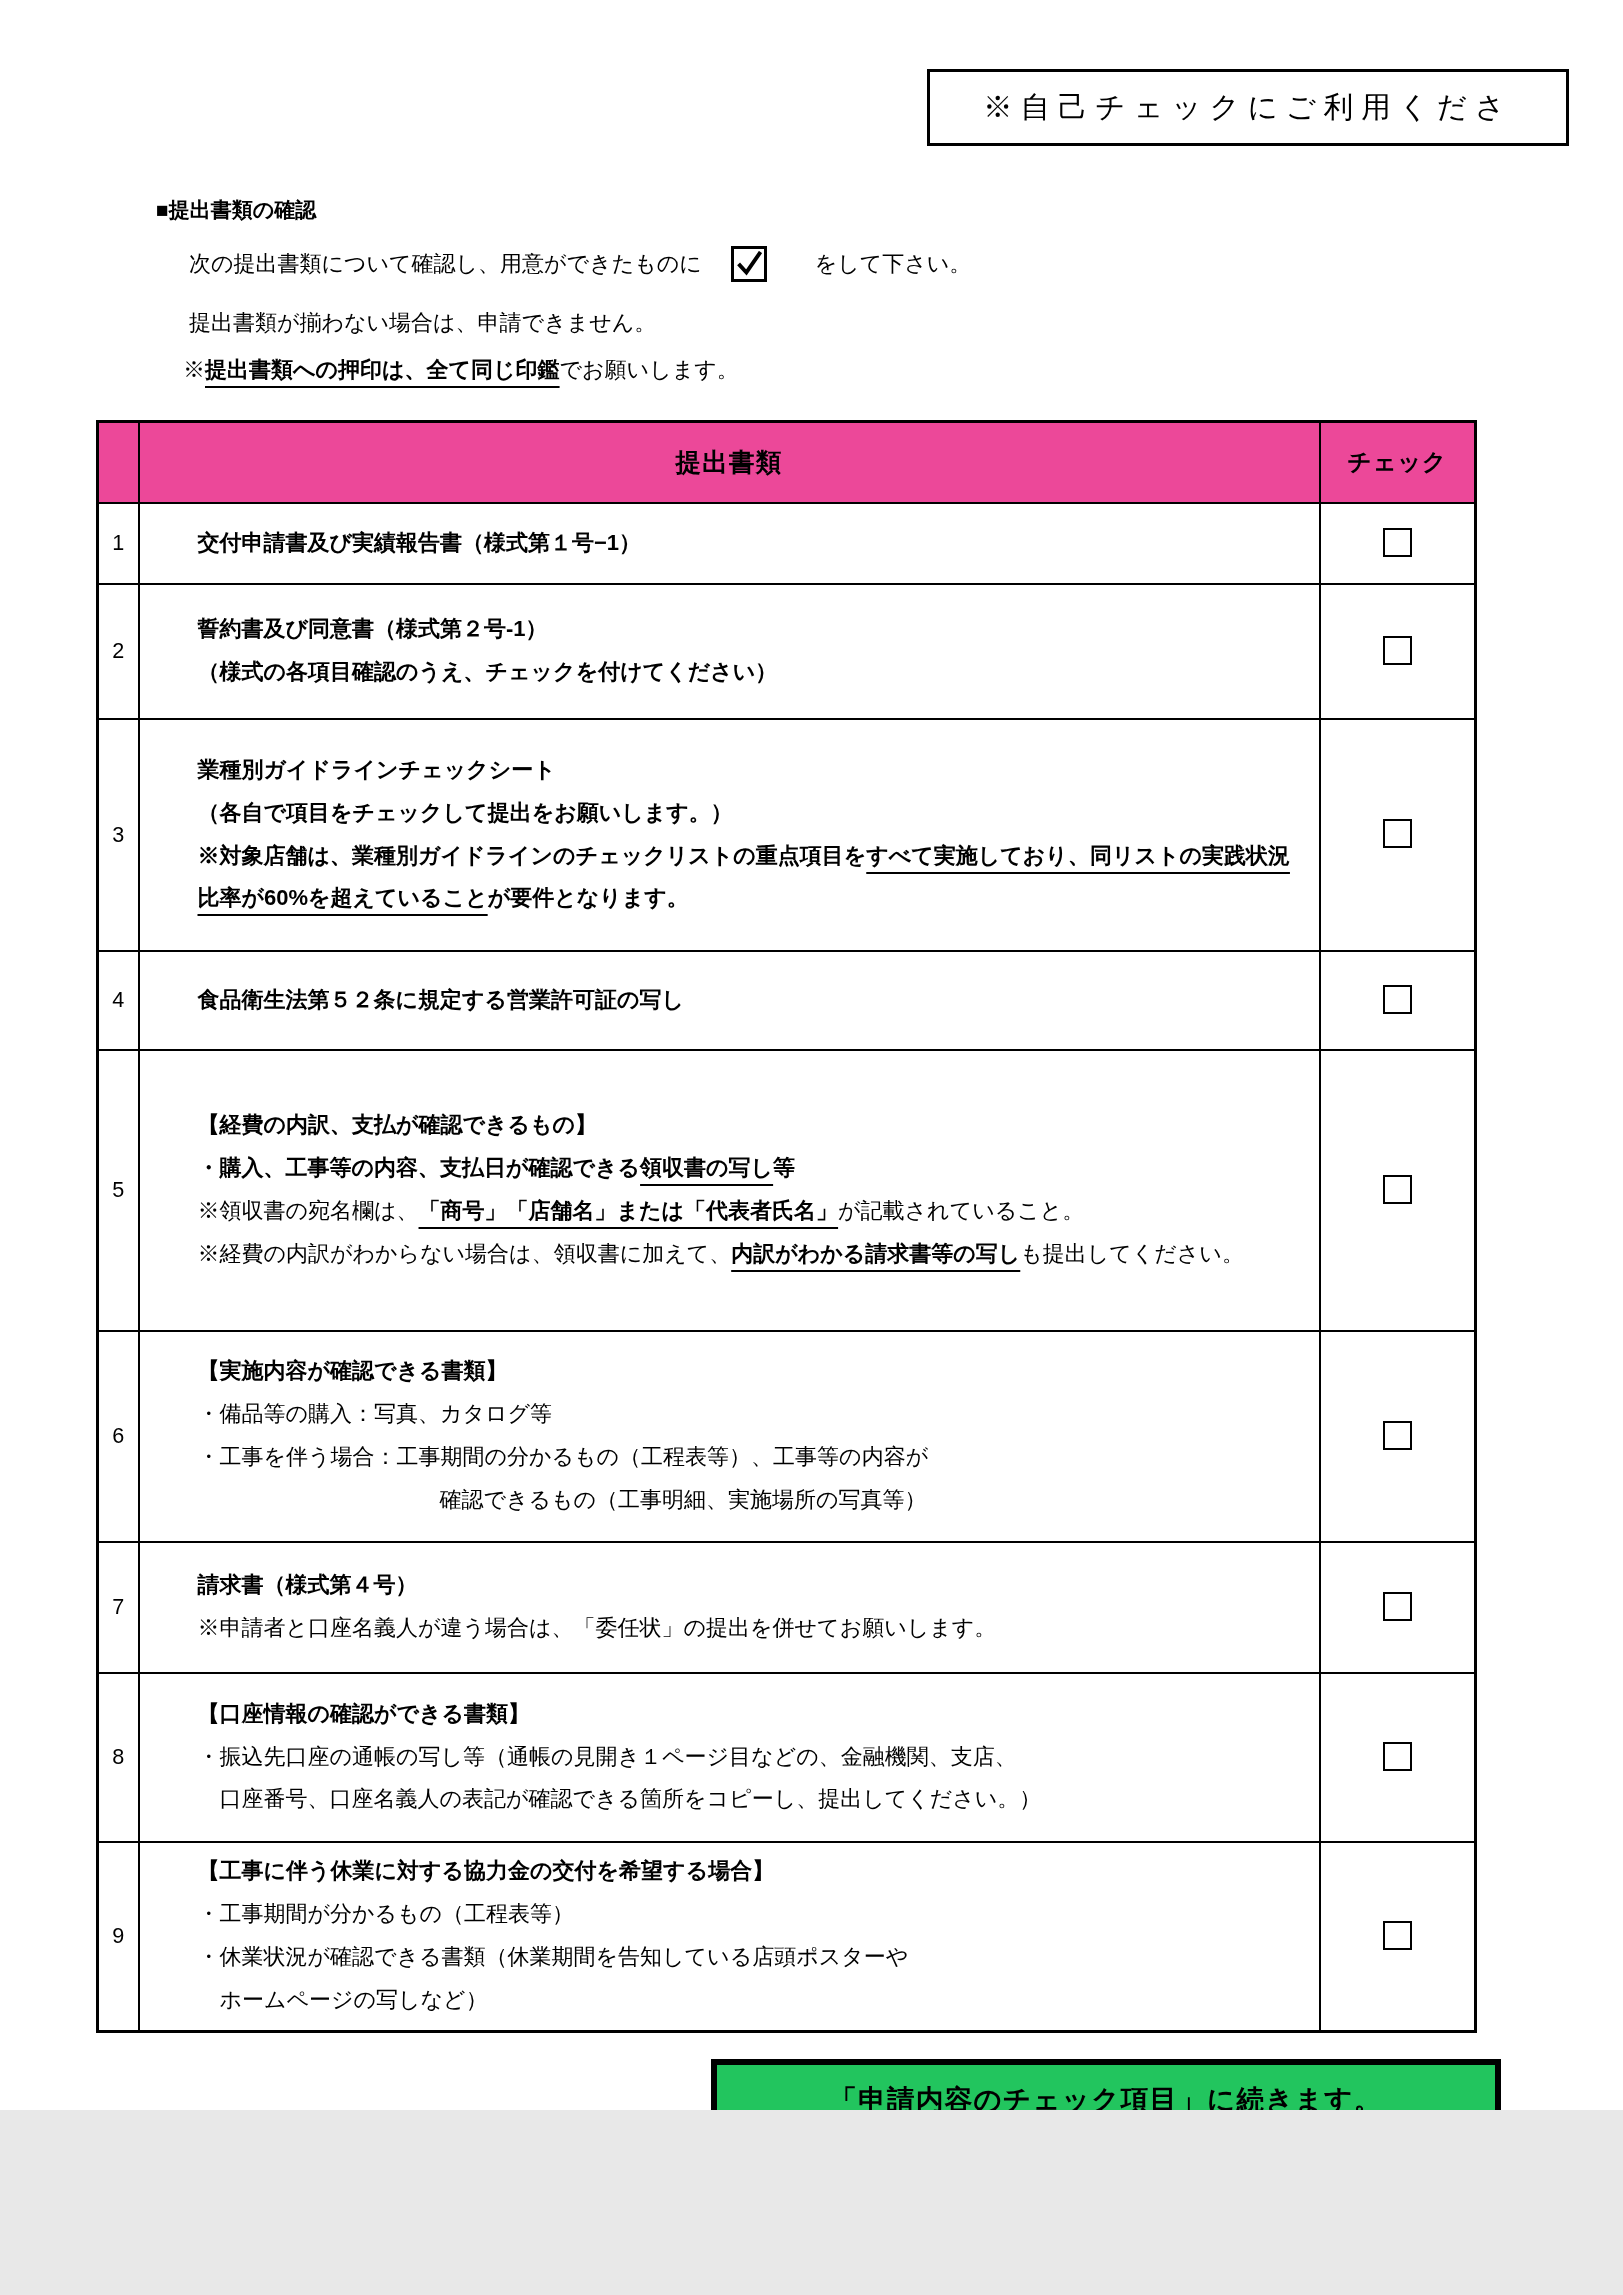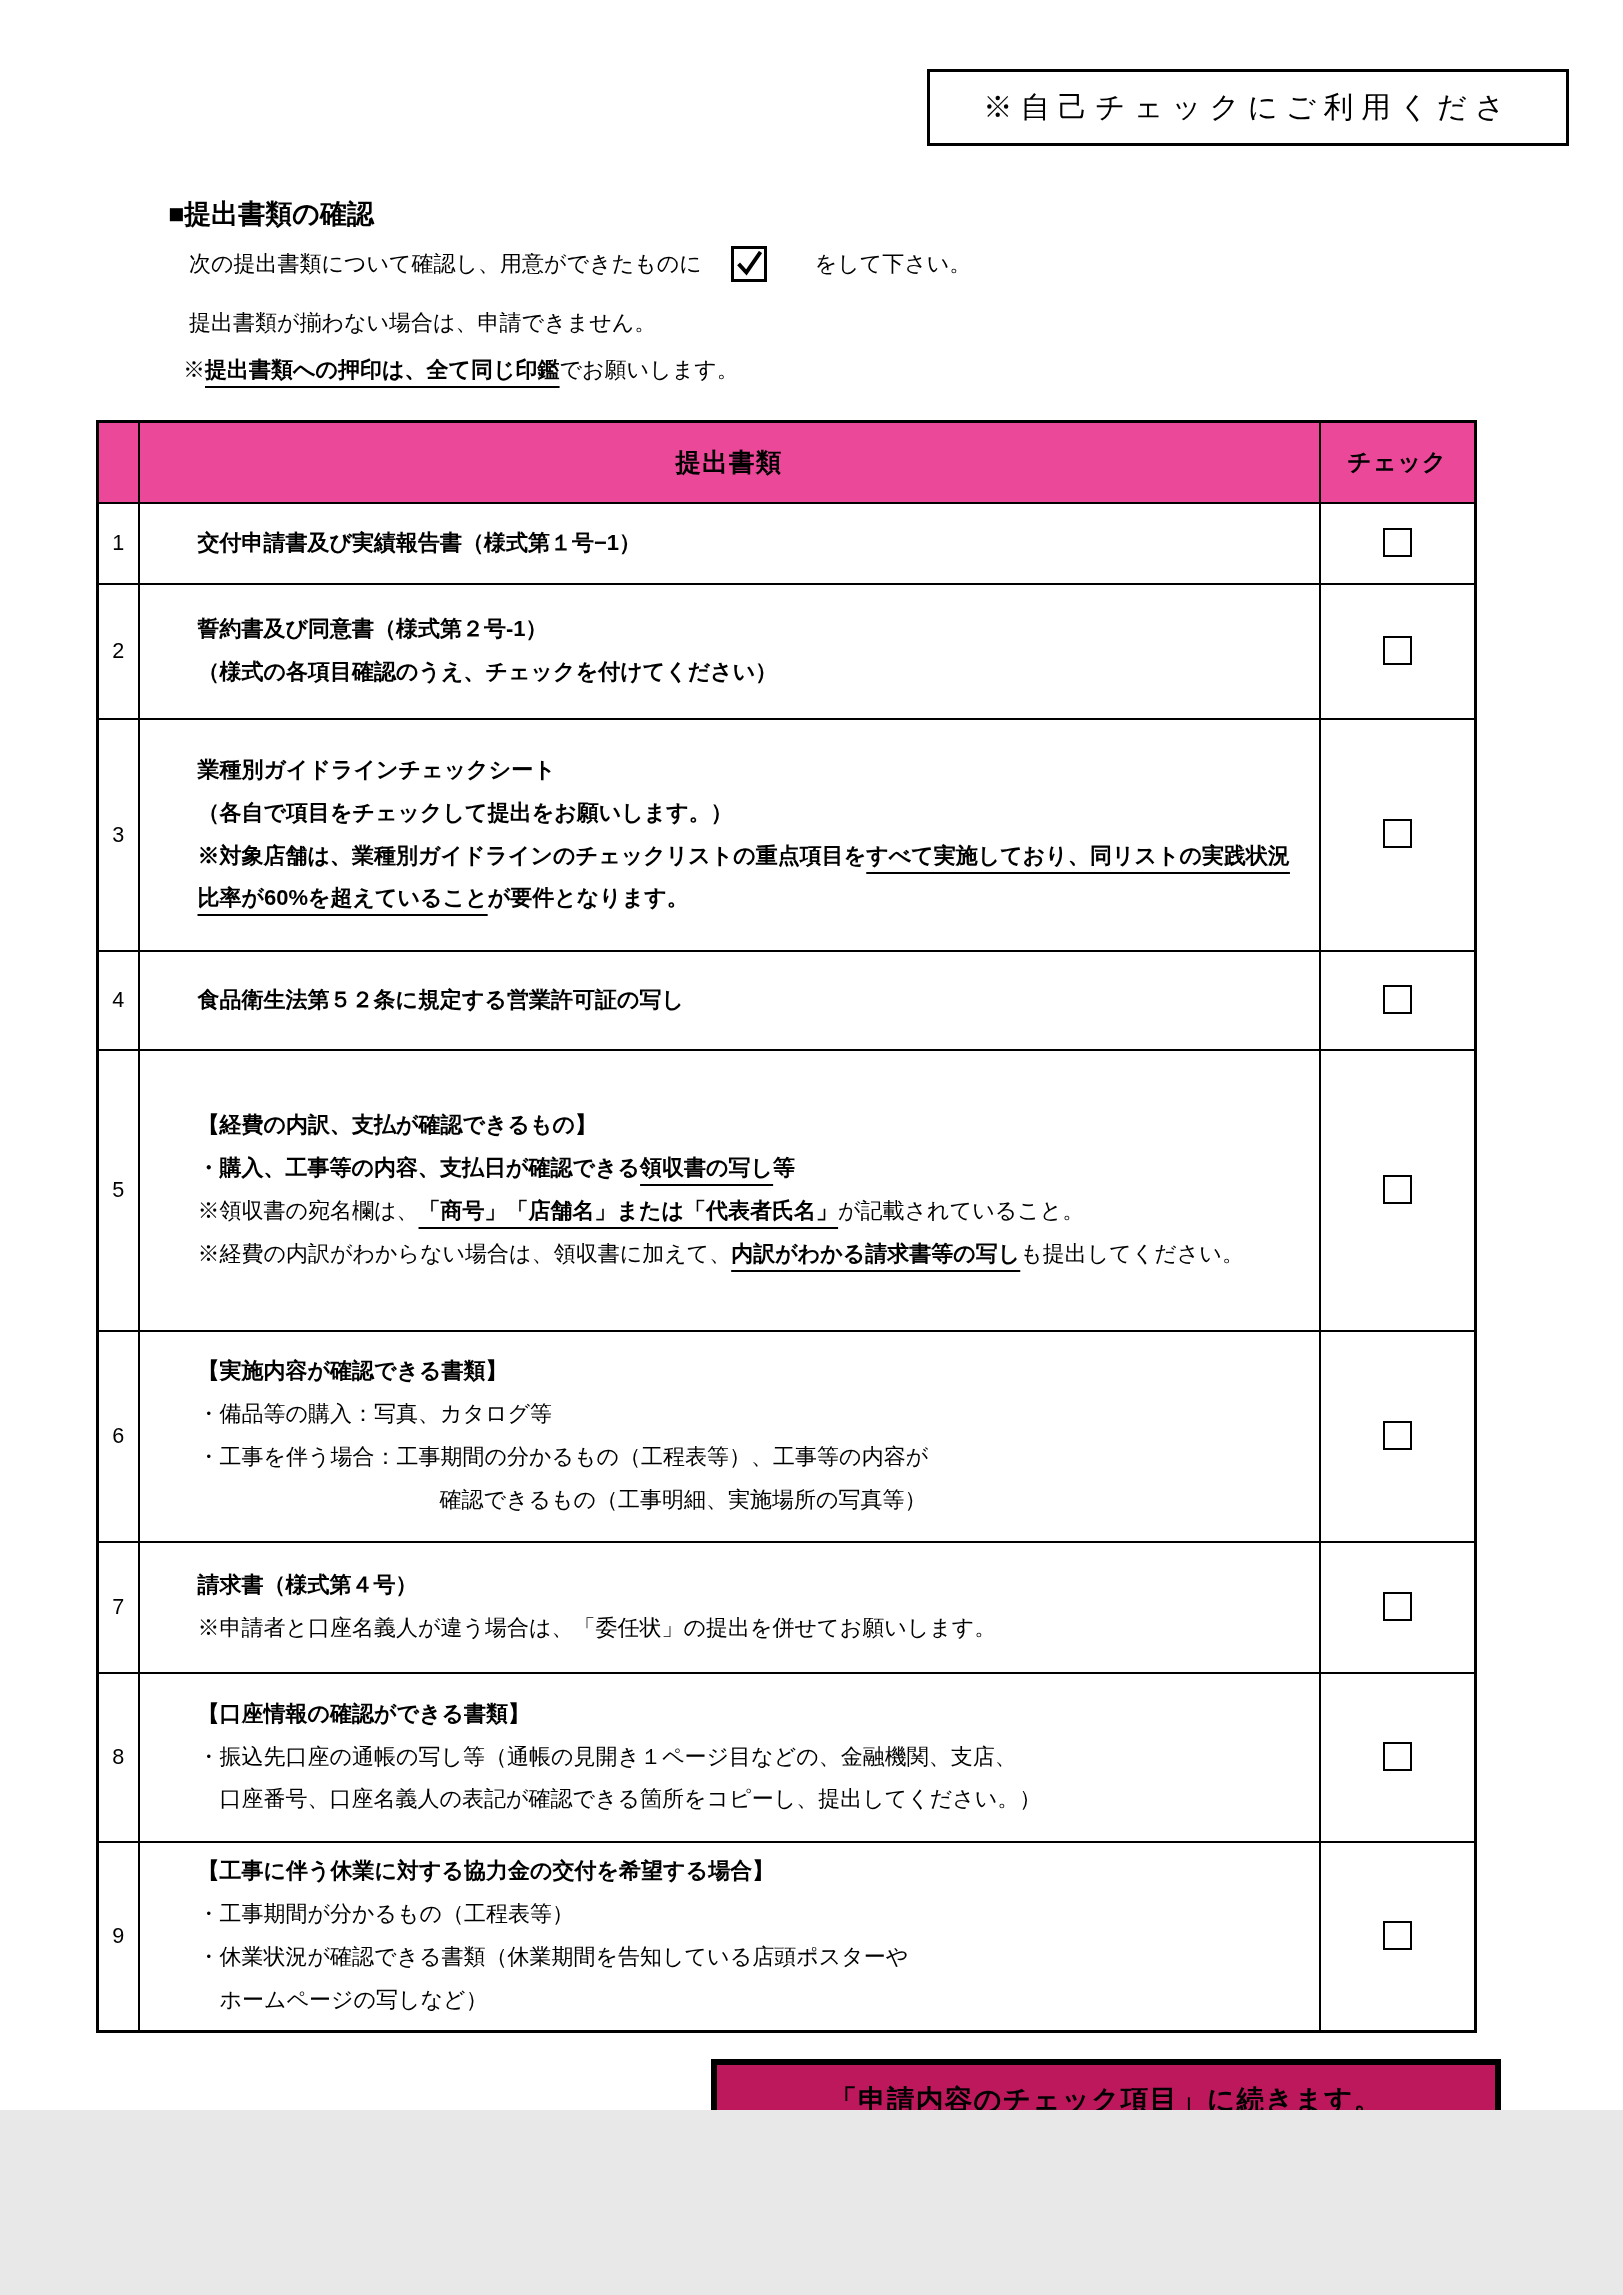--- a/index.html
+++ b/index.html
@@ -8,21 +8,21 @@
     font-family:"Liberation Sans",sans-serif; color:#000; overflow:hidden;
   }
   
   .note-box{
     position:absolute; left:927px; top:69px; width:636px; height:71px;
     border:3.3px solid #000; display:flex; align-items:center; justify-content:center;
     font-size:29.5px; letter-spacing:7.9px; white-space:nowrap; background:#fff;
   }
   
   .title{position:absolute; left:168px; top:115px; margin:0; font-size:27px; font-weight:bold; letter-spacing:0.7px;}
-  .section-heading{position:absolute; left:168px; top:196px; font-size:27px; font-weight:bold;}
+  .section-heading{position:absolute; left:156px; top:196px; font-size:21px; font-weight:bold;}
   
   .intro-line{position:absolute; font-size:22px; white-space:nowrap;}
   .intro-line1{left:189px; top:246px; display:flex; align-items:center;}
   .intro-line2{left:189px; top:308px;}
   .intro-line3{left:183px; top:355px;}
   .checked-box{
     width:30px; height:30px; border:3.3px solid #000; margin:0 48px 0 29px;
     display:inline-flex; align-items:center; justify-content:center; flex:0 0 auto;
   }
   .checked-box svg{display:block;}
@@ -50,21 +50,21 @@
   tbody tr:nth-child(8){height:169px;}
   tbody tr:nth-child(9){height:183px;}
   td.num{text-align:center; font-size:21.6px;}
   td.doc{padding:7.9px 23.6px 7.9px 30px; font-size:22px; line-height:1.95;}
   td.doc .line{min-height:1em;margin-left:28px;}
   td.chk{text-align:center;}
   .checkbox{display:inline-block; width:29px; height:29px; border:2px solid #000; background:#fff; box-sizing:border-box;}
   
   .footer-box{
     position:absolute; left:711px; top:2059px; width:790px; height:81px;
-    border:6.5px solid #000; box-sizing:border-box; background:#be185d;
+    border:6.5px solid #000; box-sizing:border-box; background:#22c55e;
     display:flex; align-items:center; justify-content:center;
     font-size:27.5px; font-weight:bold; letter-spacing:1.3px; white-space:nowrap;
   }
 </style>
 </head>
 <body>
 
 <div class="page">
 
   <div class="note-box">

